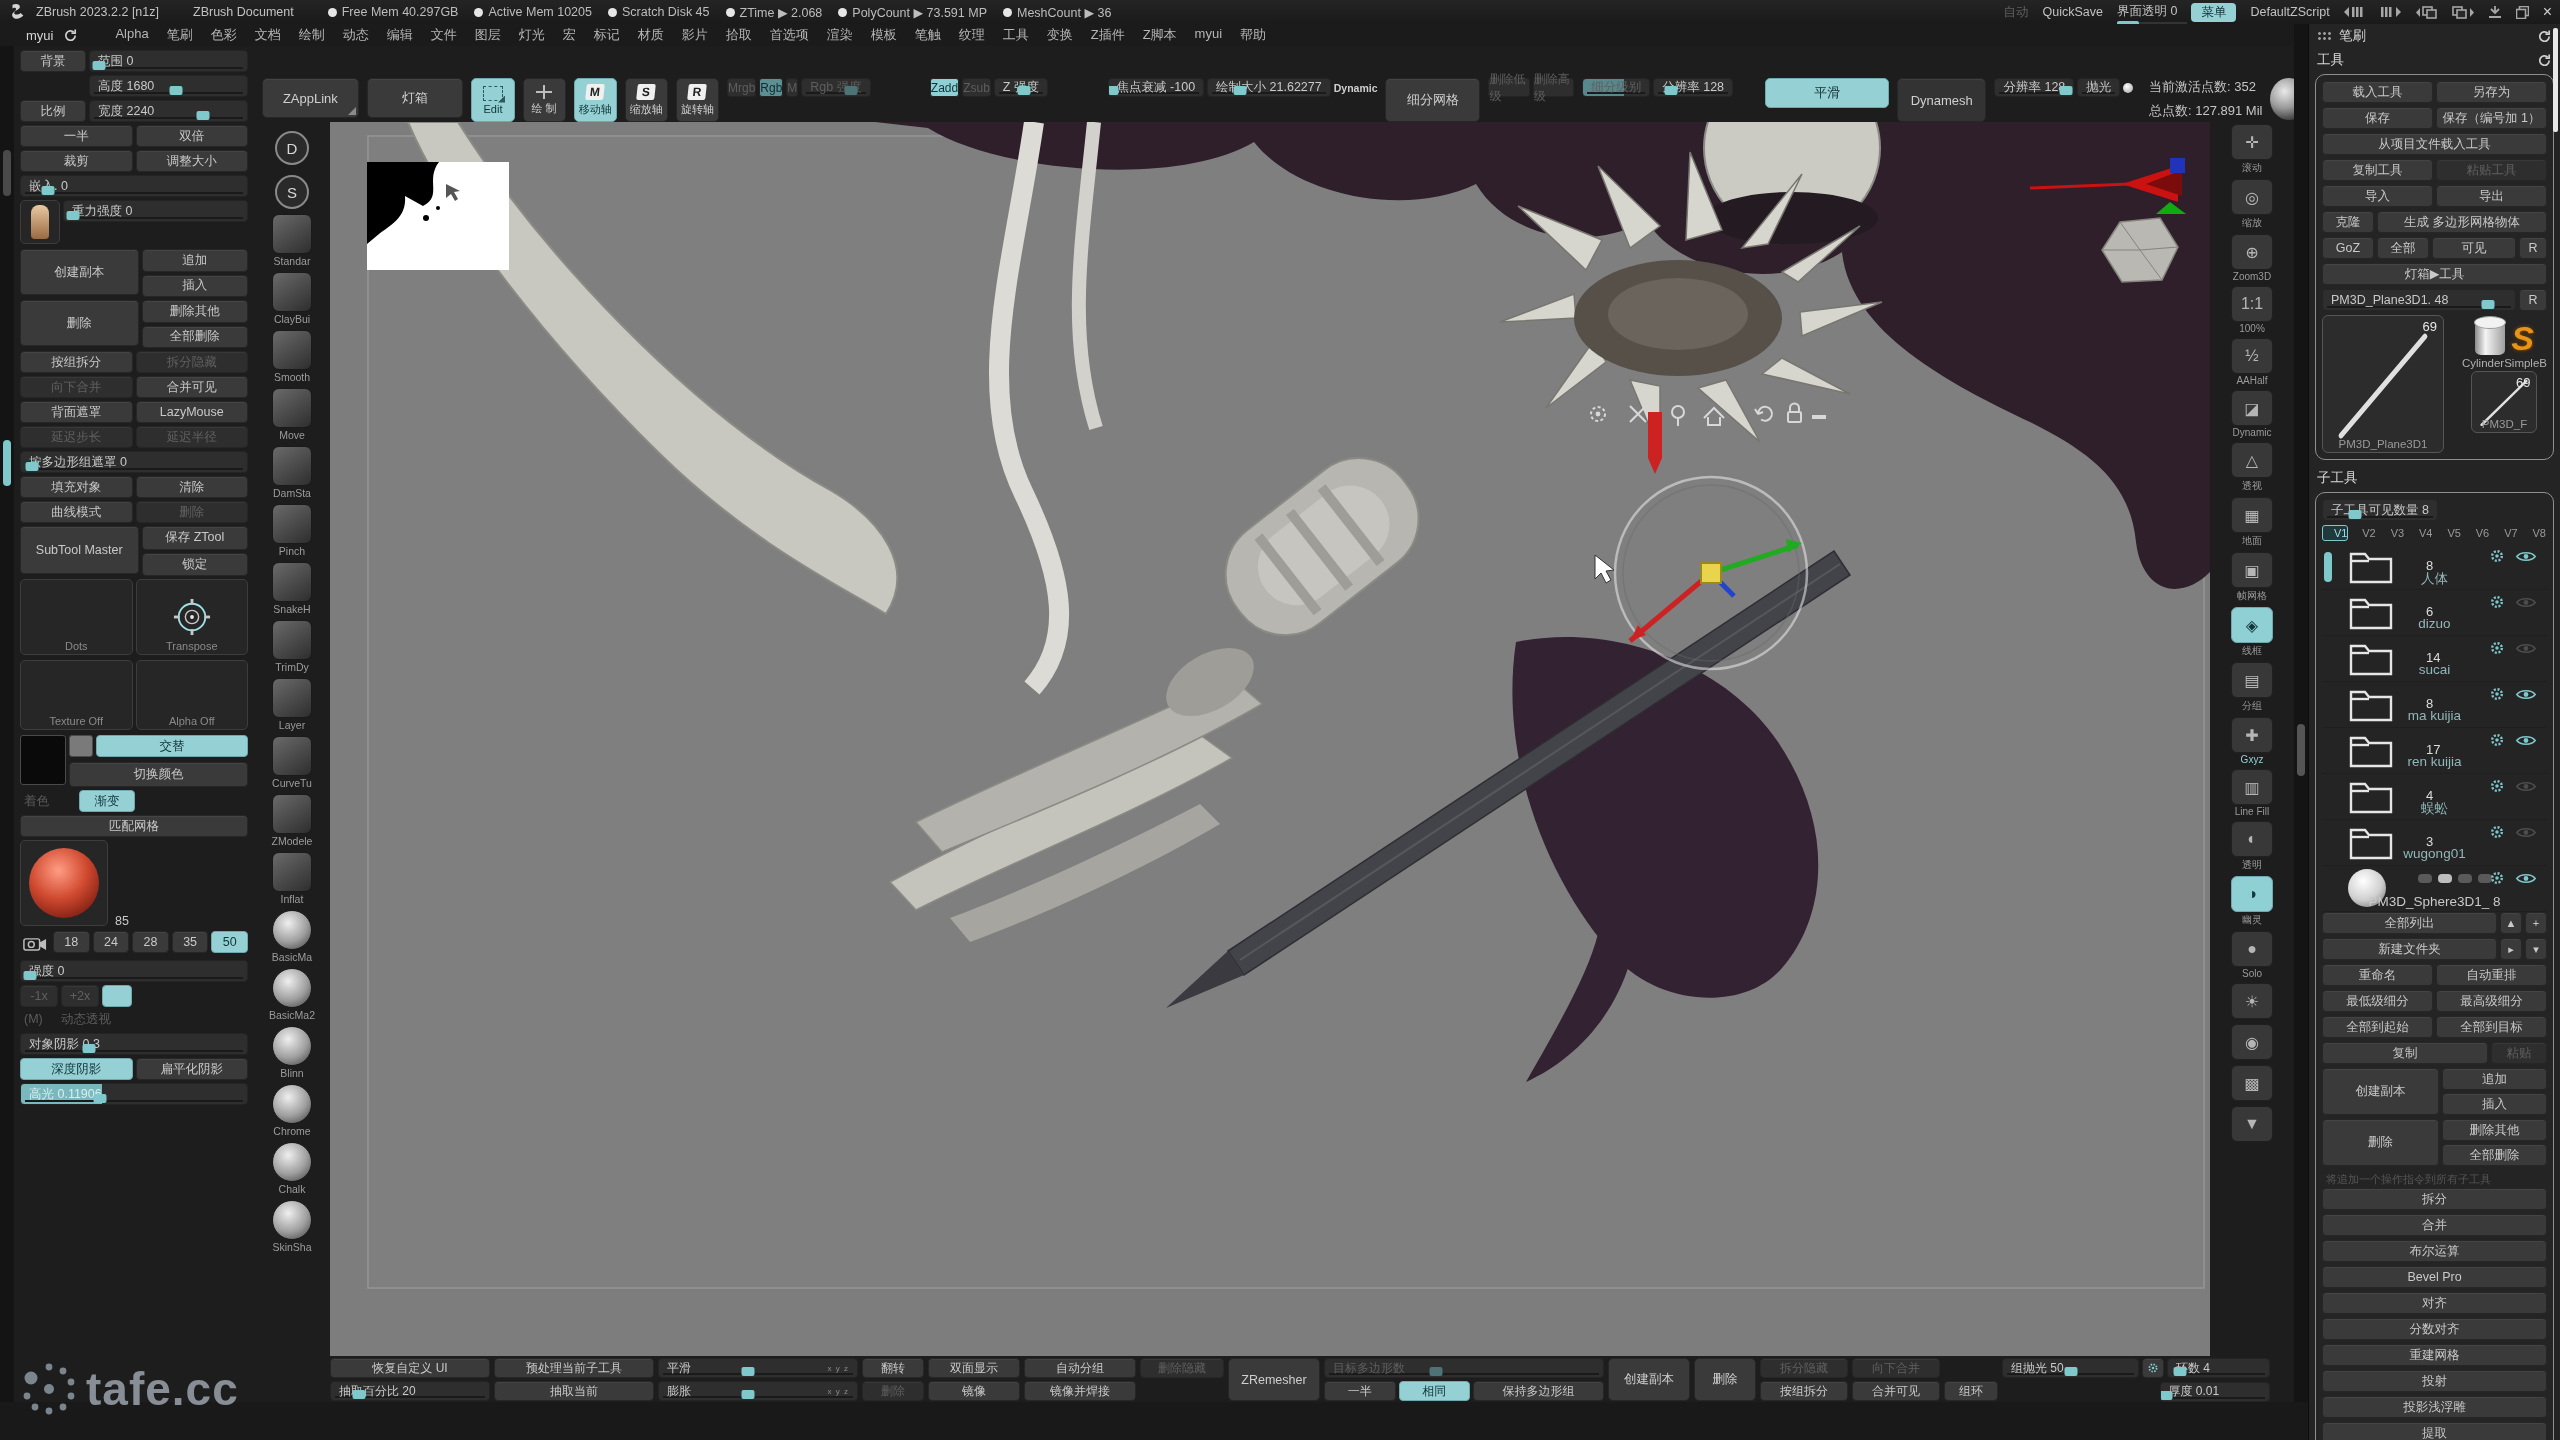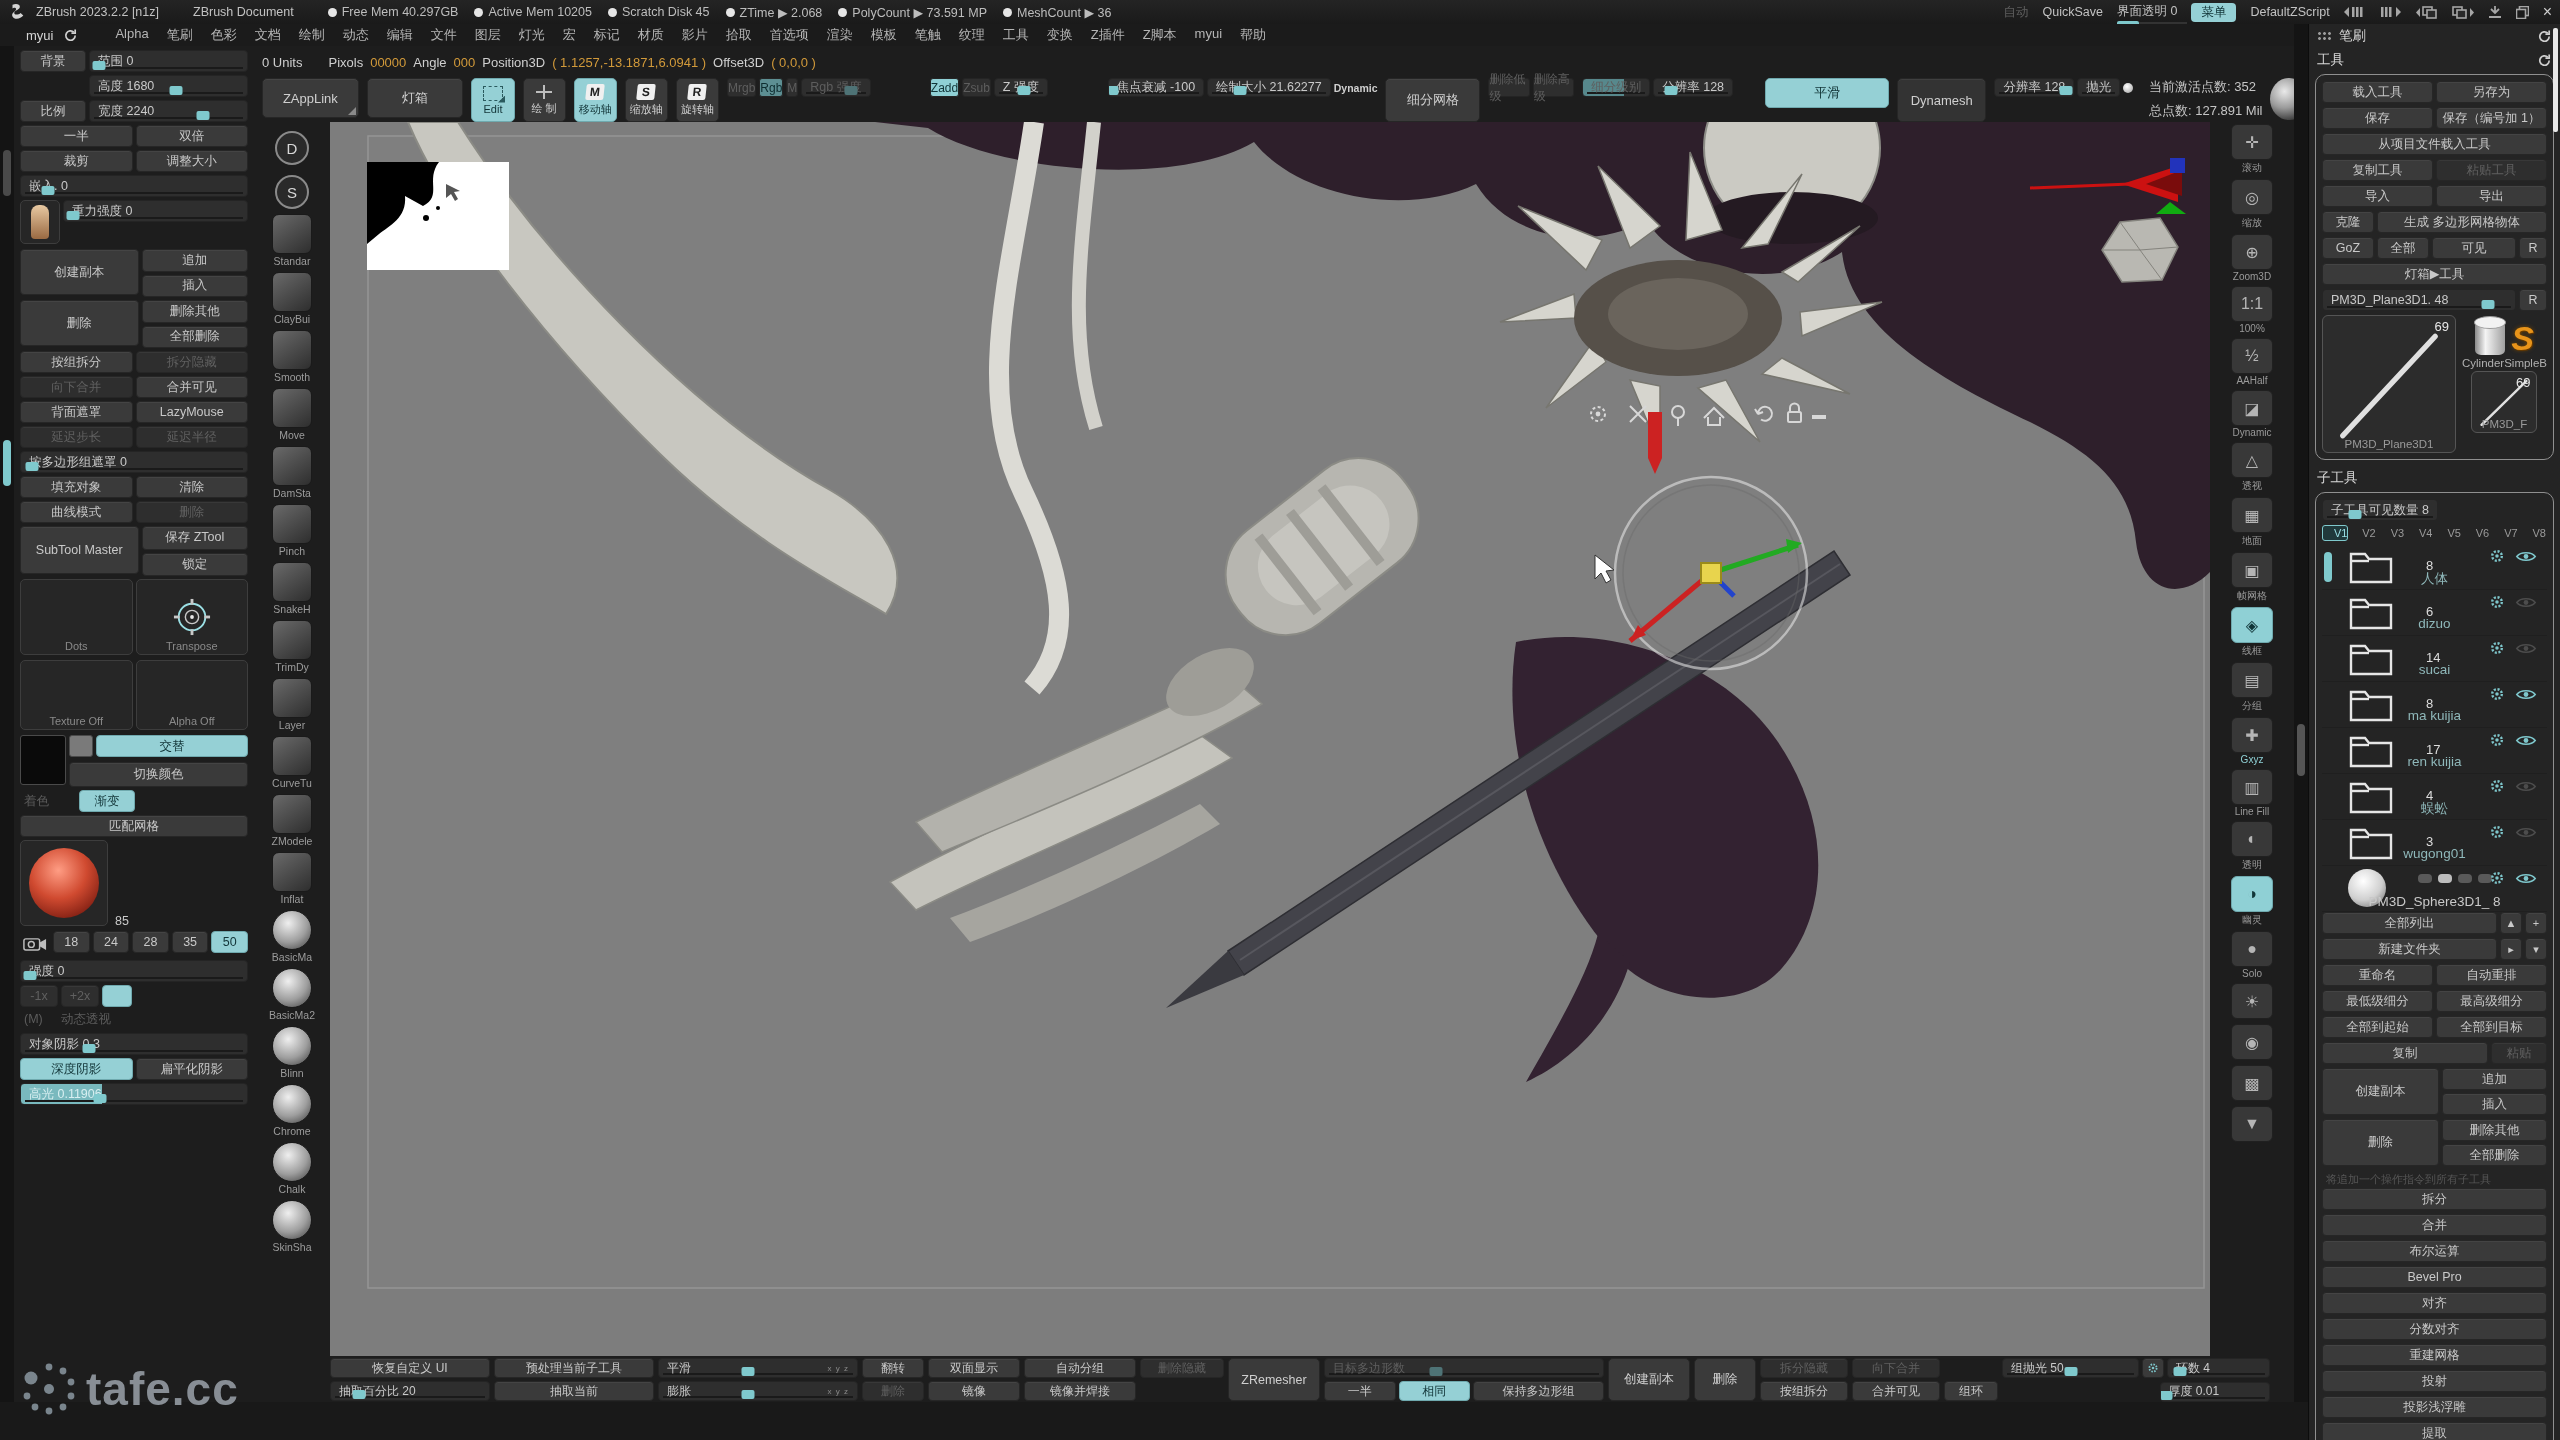--- a/index.html
+++ b/index.html
@@ -104,21 +104,21 @@
   #leftedge .ch{position:absolute;left:3px;width:8px;border-radius:4px;background:#7fc9cd;}
   #rdivider{position:absolute;left:2294px;top:24px;width:14px;height:1416px;background:#141414;}
   #rdivider .gh{position:absolute;left:3px;width:8px;height:52px;border-radius:4px;background:#555;}
   
   #rightpanel{position:absolute;left:2308px;top:24px;width:252px;height:1416px;background:#242424;border-left:1px solid #0c0c0c;overflow:hidden;}
   .tray-head{display:flex;align-items:center;gap:8px;height:24px;padding:0 8px;font-size:13.5px;color:#d8d8d8;}
   .tray-head .ri{margin-left:auto;display:flex;}
   .dragdots{width:14px;height:10px;background:radial-gradient(circle,#9a9a9a 1.2px,transparent 1.6px);background-size:5px 5px;}
   .pal{border:1px solid #8f8f8f;border-radius:10px;margin:2px 6px 6px 6px;padding:6px;}
   .pal .prow{margin-bottom:4px;}
-  #tool-thumbs{display:flex;gap:6px;margin-top:0;}
+  #tool-thumbs{display:flex;gap:18px;margin-top:0;}
   #bigthumb{position:relative;width:140px;height:138px;background:#2c2c2c;border:1px solid #555;border-radius:6px;}
   .badge{position:absolute;top:3px;right:6px;font-size:13px;color:#e8e8e8;z-index:2;}
   .btlab{position:absolute;bottom:2px;left:0;right:0;text-align:center;font-size:11.5px;color:#9a9a9a;white-space:nowrap;}
   #ttright{flex:1;display:flex;flex-direction:column;align-items:center;}
   .ttrow{display:flex;gap:6px;align-items:flex-end;}
   .cyl{width:30px;height:34px;background:linear-gradient(90deg,#8a8a8a,#f4f4f4 35%,#9f9f9f);border-radius:6px/5px;position:relative;margin-top:6px;}
   .cyl:before{content:"";position:absolute;top:-5px;left:-1px;width:30px;height:11px;border-radius:50%;background:#f2f2f2;border:1px solid #9a9a9a;}
   .slogo{font-size:34px;font-weight:bold;font-style:italic;color:#e8941a;text-shadow:0 0 4px #7a4a00,1px 1px 0 #5a3000;line-height:34px;}
   .ttnames{font-size:11.5px;color:#b0b0b0;margin:2px 0;white-space:nowrap;}
   #smallthumb{position:relative;width:66px;height:62px;background:#2c2c2c;border:1px solid #555;border-radius:6px;}
@@ -272,33 +272,20 @@
         <span class="mi">纹理</span>
         <span class="mi">工具</span>
         <span class="mi">变换</span>
         <span class="mi">Z插件</span>
         <span class="mi">Z脚本</span>
         <span class="mi">myui</span>
         <span class="mi">帮助</span>
       </span>
   </div>
 
-  <div id="infobar">
-    <span>0 Units</span>
-    <span class="grp">
-      <span>Pixols</span>
-      <span class="orange">00000</span>
-      <span>Angle</span>
-      <span class="orange">000</span>
-      <span>Position3D</span>
-      <span class="orange">( 1.1257,-13.1871,6.0941 )</span>
-      <span>Offset3D</span>
-      <span class="orange">( 0,0,0 )</span>
-    </span>
-  </div>
 
   <div id="topbar">
     <div class="tbtn notch" style="width:108px;">ZAppLink</div>
     <div class="tbtn" style="width:108px;">灯箱</div>
     <div class="ttool cyan">
         <span class="ticon-edit"></span>
         <span>Edit</span>
       </div>
     <div class="ttool">
         <span class="ticon-cross"></span>

